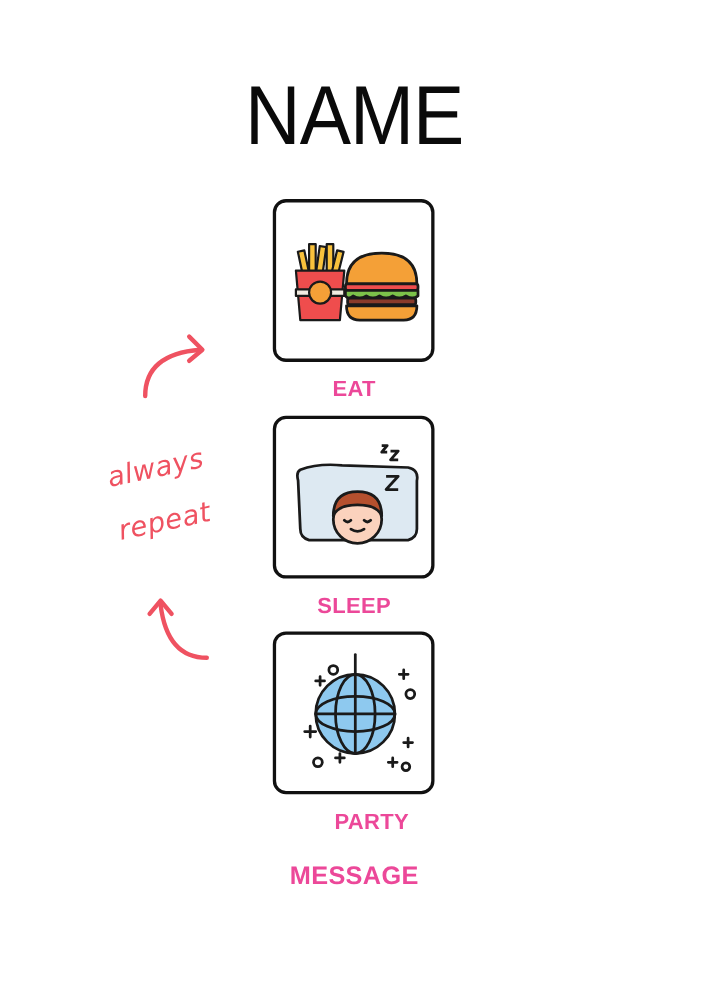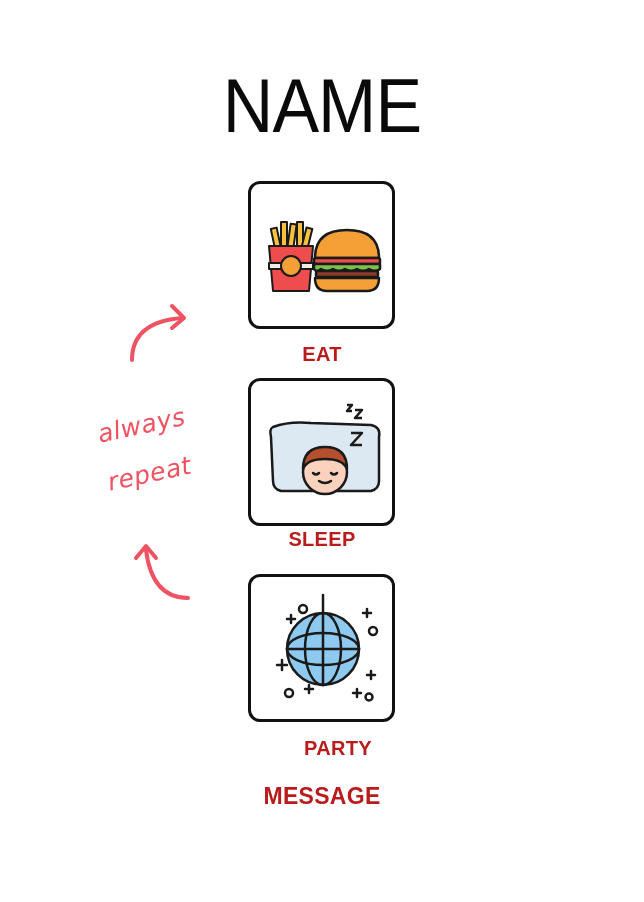--- a/index.html
+++ b/index.html
@@ -14,21 +14,21 @@
     transform: scaleX(0.92);
   }
   .card {
     position: absolute; left: 248px; width: 147px; height: 148px;
     border: 3px solid #111; border-radius: 12px; box-sizing: border-box; background: #fff;
   }
   .card svg { position: absolute; left: 0; top: 0; }
   .label {
     position: absolute; left: 0; width: 644px; text-align: center;
     font-family: "Liberation Sans", sans-serif; font-weight: 700; font-size: 20px;
-    color: #b91c1c; letter-spacing: 0.3px;
+    color: #ec4899; letter-spacing: 0.3px;
   }
   .note {
     position: absolute; font-family: "DejaVu Sans", sans-serif; color: #ef5261;
     font-size: 25px; font-style: italic; transform: rotate(-12deg);
     transform-origin: left center; letter-spacing: 0.5px;
   }
   .arrow { position: absolute; }
 </style>
 </head>
 <body>
@@ -70,21 +70,21 @@
       <path d="M80 92 Q83 95 86 92" fill="none"></path>
       <path d="M68 100 Q74 104 80 100" fill="none"></path>
     </g>
     <g fill="none" stroke="#1a1a1a" stroke-width="2.5" stroke-linejoin="round">
       <path d="M96 24 L101 24 L96 30 L101 30"></path>
       <path d="M104 29 L111 29 L104 37 L111 37"></path>
       <path d="M100 52 L111 52 L100 64 L111 64"></path>
     </g>
   </svg>
 </div>
-<div class="label" style="top:528px;">SLEEP</div>
+<div class="label" style="top:540px;">SLEEP</div>
 
 <div class="card" style="top:574px;">
   <svg width="141" height="142" viewBox="0 0 141 142">
     <g stroke="#1a1a1a" stroke-width="2.5" fill="none" stroke-linecap="round">
       <line x1="72" y1="18" x2="72" y2="36"></line>
       <circle cx="72" cy="72" r="36" fill="#8ec9ef"></circle>
       <ellipse cx="72" cy="72" rx="18" ry="36"></ellipse>
       <line x1="72" y1="36" x2="72" y2="108"></line>
       <ellipse cx="72" cy="72" rx="36" ry="16"></ellipse>
       <line x1="36" y1="72" x2="108" y2="72"></line>

